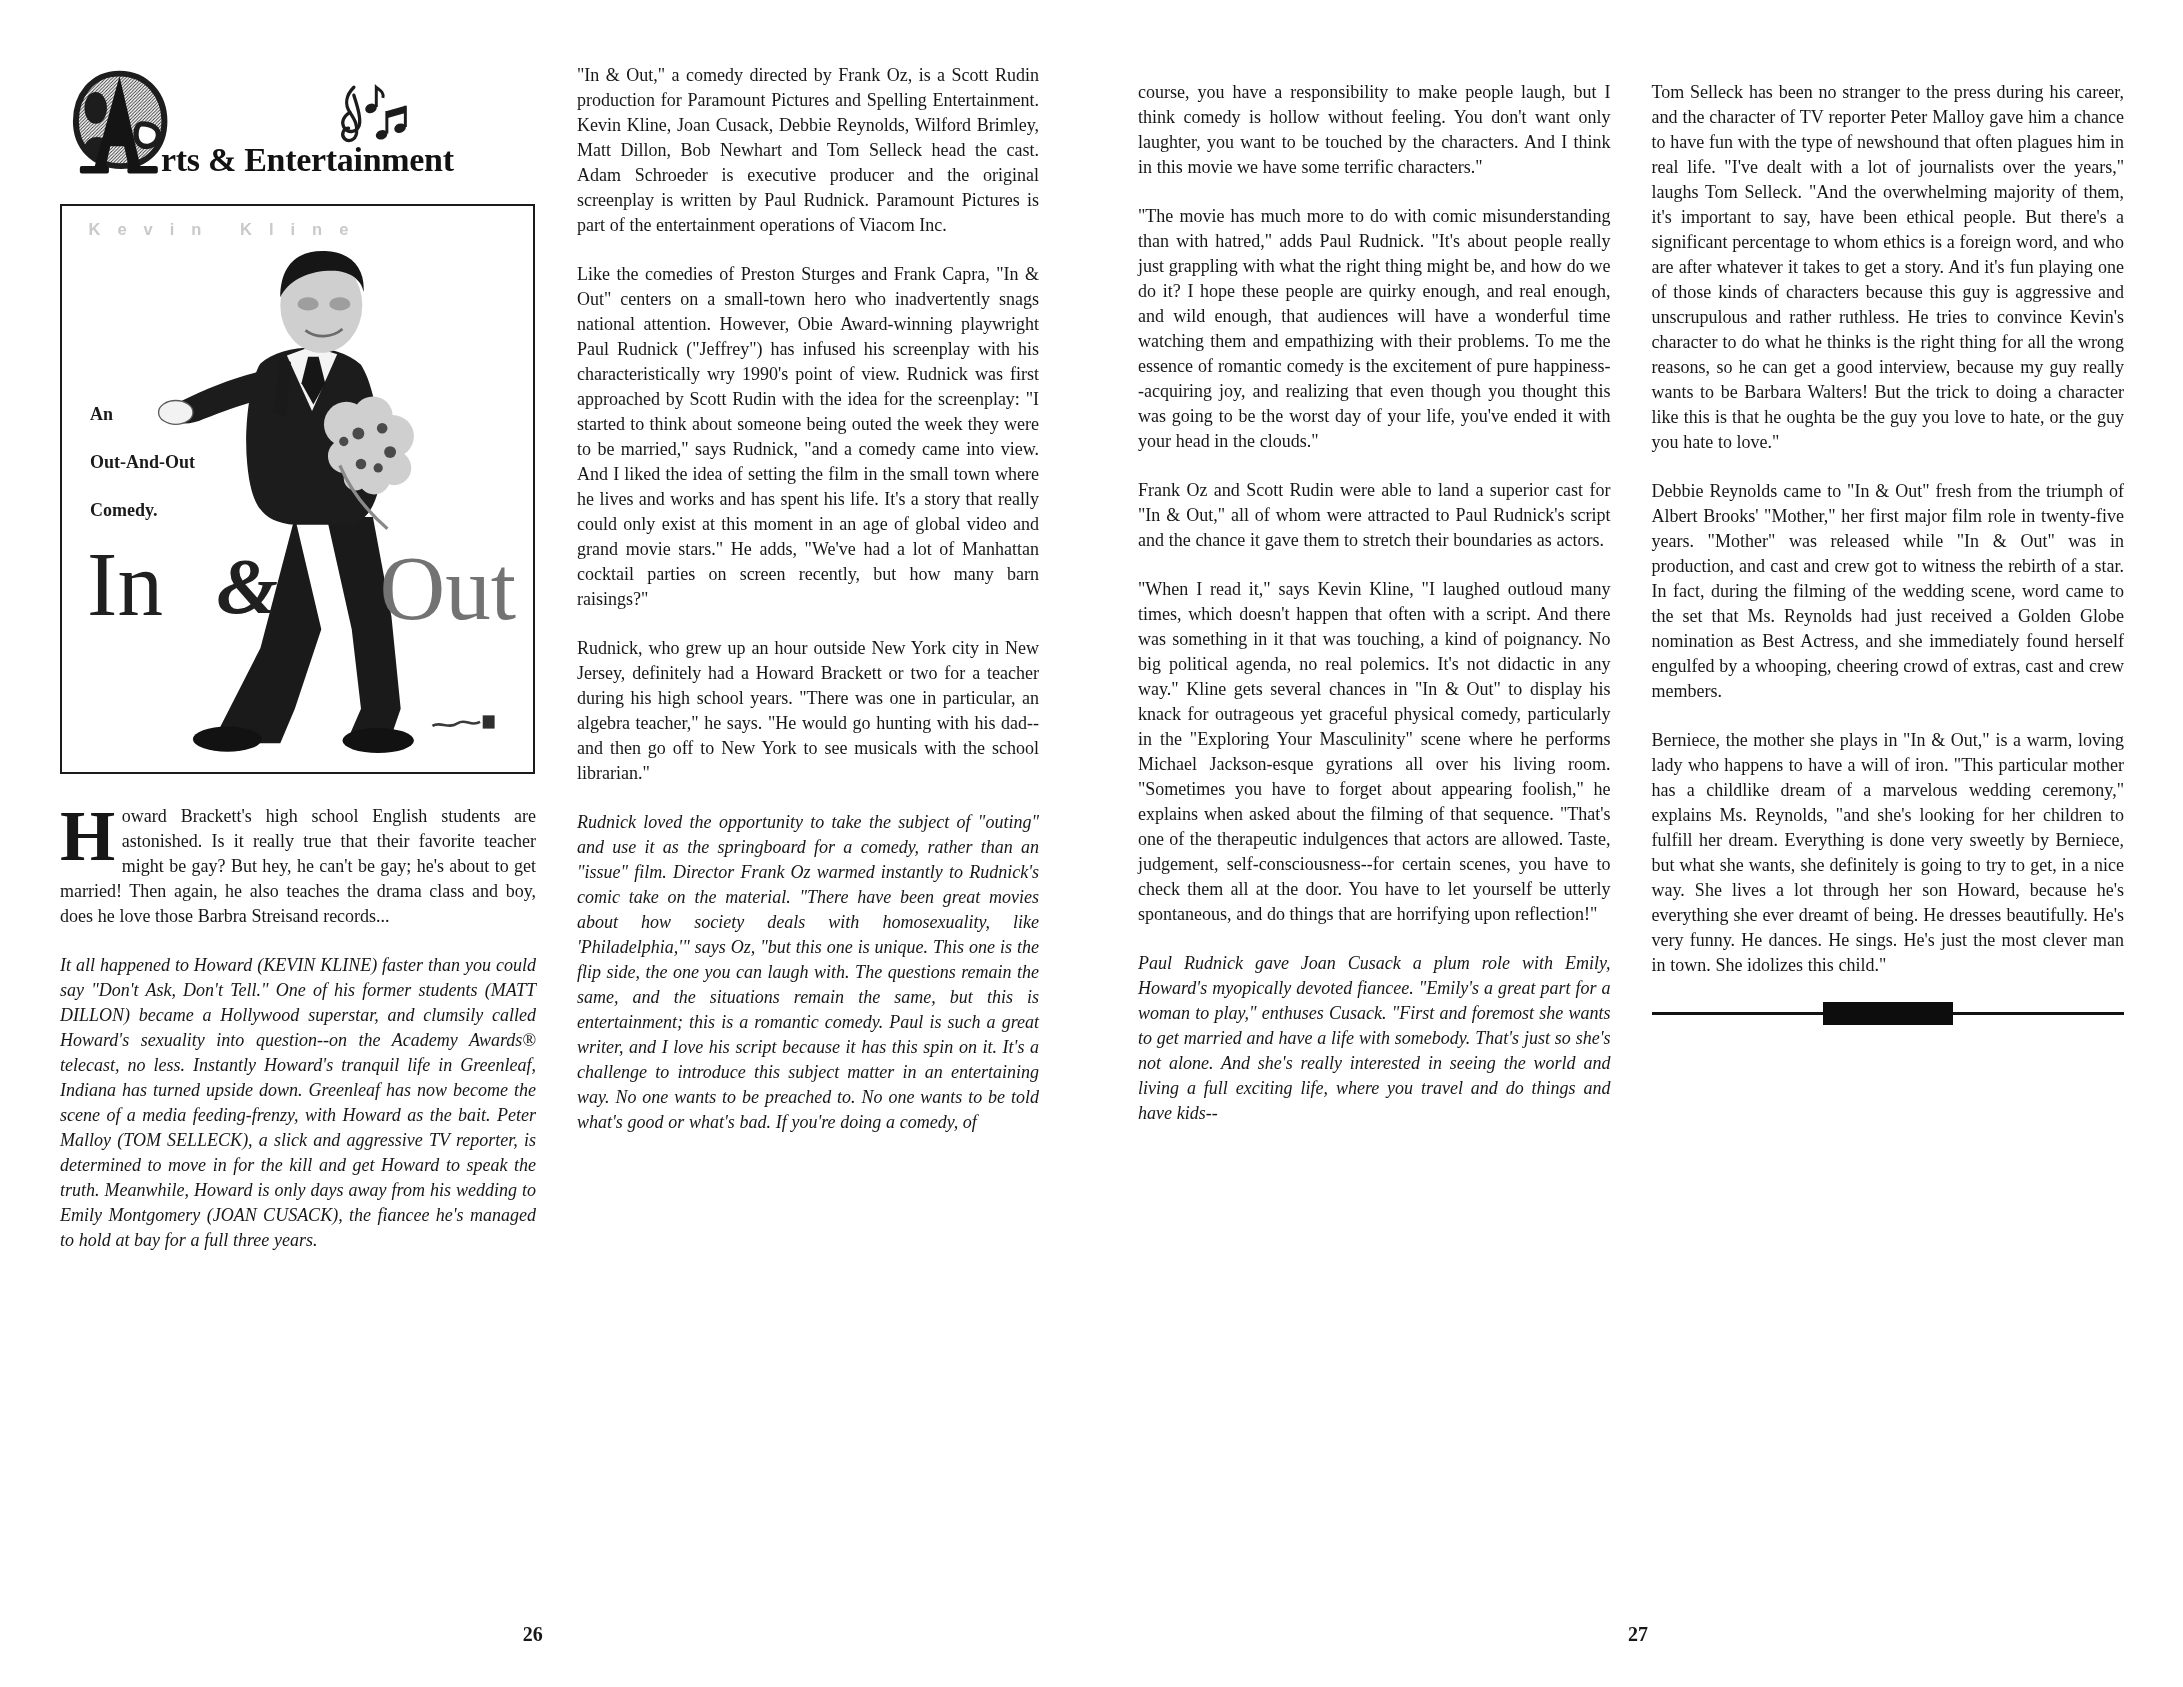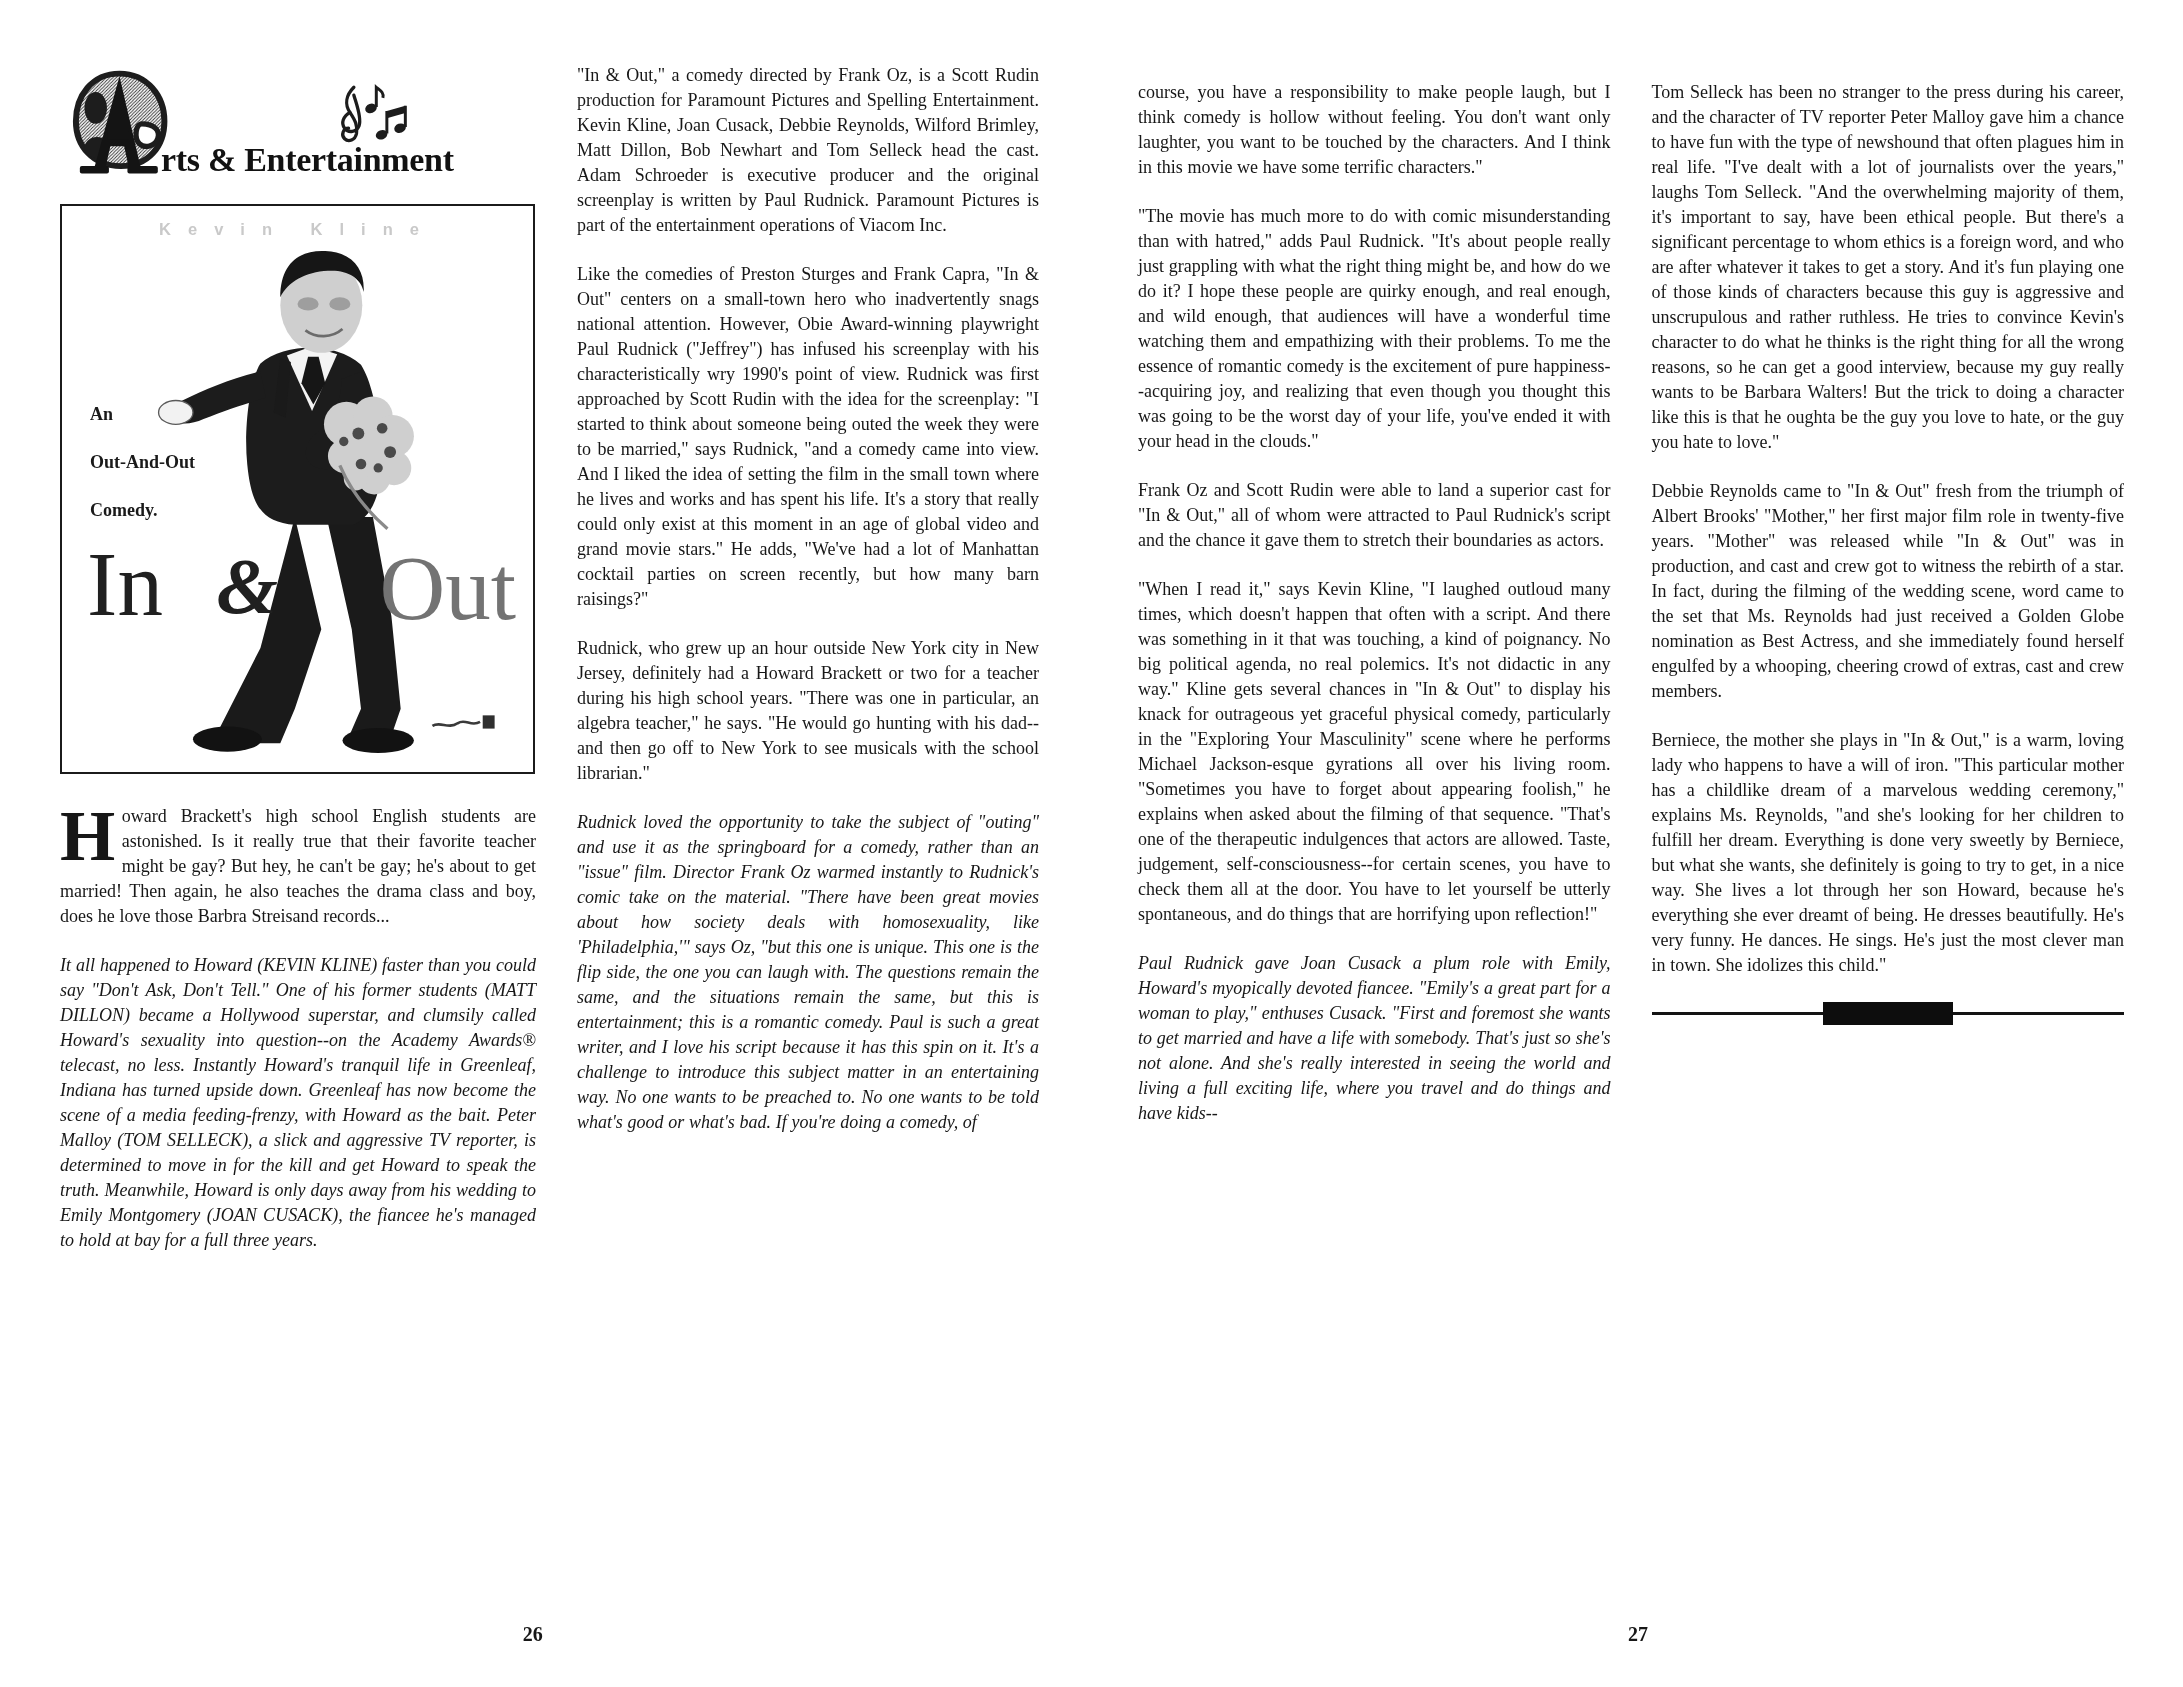--- a/index.html
+++ b/index.html
@@ -59,21 +59,20 @@
     width:471px;height:566px;
     border:2px solid #1b1b1b;
     background:#ffffff;
     overflow:hidden;
     margin-bottom:30px;
   }
   .poster-inner{position:absolute;inset:0;}
   .poster-star{
     position:absolute;left:26.5px;top:14.6px;
     width:418px;
-    text-align:center;
     font-family:"Liberation Sans", sans-serif;
     font-weight:bold;
     font-size:16.5px;
     letter-spacing:17px;
     color:#c9c9c9;
     white-space:nowrap;
   }
   .poster-tag{
     position:absolute;left:28px;top:184px;
     font-family:Liberation Serif, serif;

